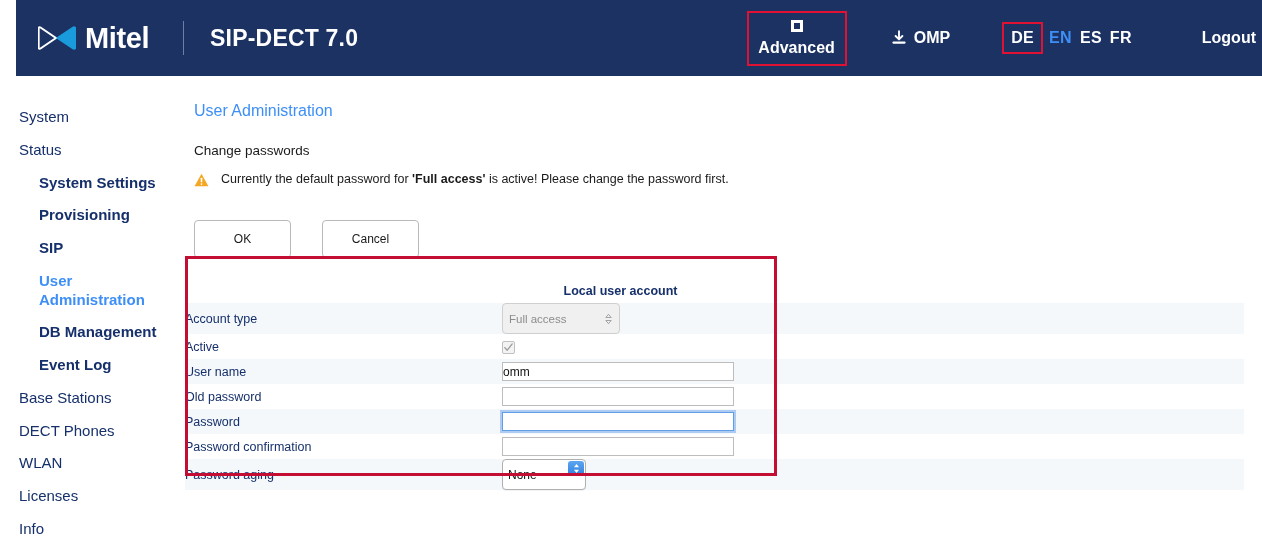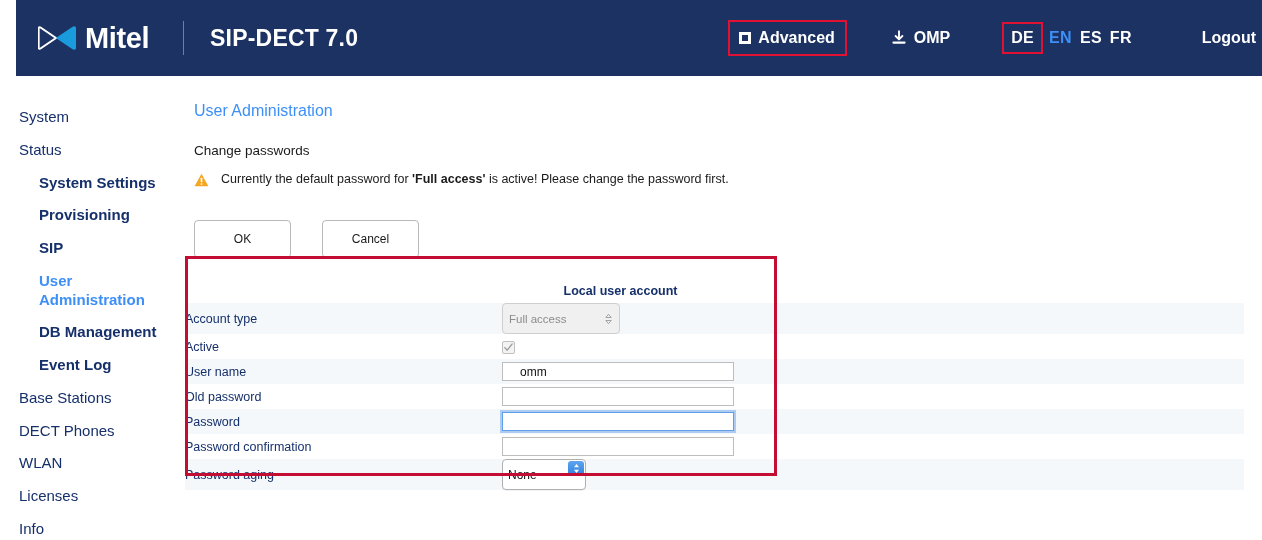--- a/index.html
+++ b/index.html
@@ -43,20 +43,21 @@
     color: #ffffff; font-size: 16px; font-weight: 700;
     display: flex; align-items: center; white-space: nowrap;
   }
 
   
   #advanced-group {
     display: flex; align-items: center; gap: 7px;
     padding: 7px 10px 7px 9px;
     border: 2px solid #e11133;
     margin-right: 44px;
+    flex-direction: column;
   }
   #advanced-checkbox {
     width: 12px; height: 12px; background: #ffffff;
     border: 1px solid #ffffff; display: inline-block;
     position: relative; flex: 0 0 auto;
   }
   #advanced-checkbox::after {
     content: ""; position: absolute;
     left: 2px; top: 2px; width: 6px; height: 6px;
     background: #1b3263;
@@ -138,21 +139,21 @@
     text-align: left; padding-left: 0;
   }
   #col-head-inner { width: 237px; text-align: center; }
 
   
   .text-input {
     width: 232px; height: 19px;
     border: 1px solid #bdbdbd; background: #ffffff;
     font-family: "Liberation Sans", sans-serif;
     font-size: 12px; color: #111111;
-    padding: 0 17px; border-radius: 0; outline: none;
+    padding: 0 0; border-radius: 0; outline: none;
   }
   .text-input.focused {
     border: 1px solid #5f9de8;
     box-shadow: 0 0 0 2px #aecbf2;
   }
   .focused-wrap { position: relative; display: inline-block; }
 
   
   #account-type-select {
     width: 118px; height: 31px;

